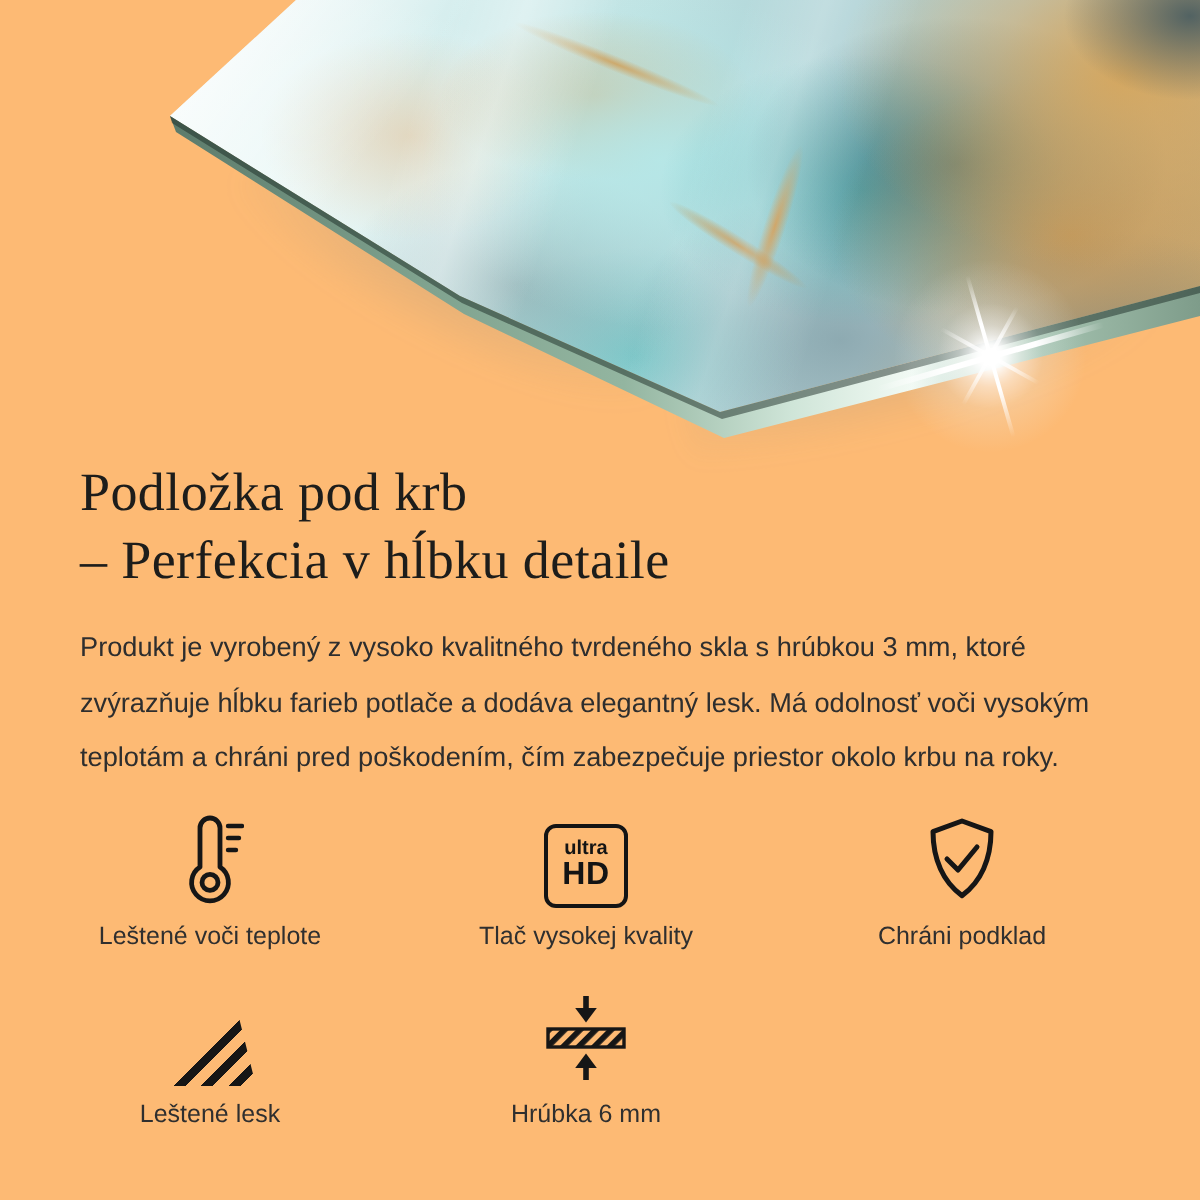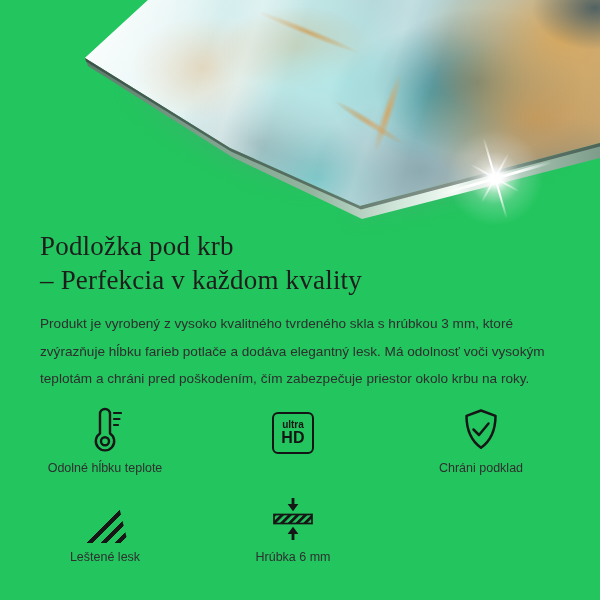--- a/index.html
+++ b/index.html
@@ -1,16 +1,16 @@
 <!DOCTYPE html>
 <html><head>
 <meta charset="utf-8">
 <style>
   html,body{margin:0;padding:0;background:#fff;}
-  .page{position:relative;width:600px;height:600px;overflow:hidden;background:#22c55e;
+  .page{position:relative;width:600px;height:600px;overflow:hidden;background:#fdba74;
         font-family:"Liberation Sans",sans-serif;}
 
   
   .hero{position:absolute;left:0;top:0;width:600px;height:240px;}
   .shadow{position:absolute;filter:blur(5px);}
   .s1{left:105px;top:120px;width:250px;height:60px;transform:rotate(28deg);
       background:radial-gradient(ellipse at 45% 35%,rgba(118,132,138,.22),rgba(118,132,138,0) 65%);}
   .s2{left:340px;top:168px;width:260px;height:45px;transform:rotate(-14deg);
       background:radial-gradient(ellipse at 40% 30%,rgba(124,138,142,.18),rgba(124,138,142,0) 65%);}
 
@@ -103,46 +103,47 @@
     <div class="sparkle">
       <i class="glow"></i>
       <i class="ray r1"></i>
       <i class="ray r2"></i>
       <i class="ray r3"></i>
       <i class="ray r4"></i>
       <i class="core"></i>
     </div>
   </section>
 
-  <h1 class="title"><span>Podložka pod krb</span><br><span>– Perfekcia v každom kvality</span></h1>
+  <h1 class="title"><span>Podložka pod krb</span><br><span>– Perfekcia v hĺbku detaile</span></h1>
 
   <p class="desc">Produkt je vyrobený z vysoko kvalitného tvrdeného skla s hrúbkou 3 mm, ktoré zvýrazňuje hĺbku farieb potlače a dodáva elegantný lesk. Má odolnosť voči vysokým teplotám a chráni pred poškodením, čím zabezpečuje priestor okolo krbu na roky.</p>
 
   <div class="features">
 
     <div class="feature">
       <div class="icon-box">
         <svg width="34" height="48" viewBox="0 0 34 48" fill="none">
           <path d="M12 8 a5 5 0 0 1 10 0 V27.5 a9.2 9.2 0 1 1 -10 0 Z" stroke="#161616" stroke-width="2.4" stroke-linejoin="round"></path>
           <circle cx="17" cy="35.2" r="4" stroke="#161616" stroke-width="2.4"></circle>
           <line x1="26" y1="7" x2="33" y2="7" stroke="#161616" stroke-width="2.2" stroke-linecap="round"></line>
           <line x1="26" y1="13" x2="31.5" y2="13" stroke="#161616" stroke-width="2.2" stroke-linecap="round"></line>
           <line x1="26" y1="19" x2="30" y2="19" stroke="#161616" stroke-width="2.2" stroke-linecap="round"></line>
         </svg>
       </div>
-      <div class="flabel">Odolné hĺbku teplote</div>
+      <div class="flabel">Leštené voči teplote</div>
     </div>
 
     <div class="feature">
       <div class="icon-box">
         <div class="uhd">
           <span class="t">ultra</span>
           <span class="b">HD</span>
         </div>
       </div>
+      <div class="flabel">Tlač vysokej kvality</div>
     </div>
 
     <div class="feature">
       <div class="icon-box">
         <svg width="46" height="48" viewBox="0 0 46 48" fill="none">
           <path d="M23 4.5 L37.5 9.8 C37.5 23.5 32.5 35 23 41.8 C13.5 35 8.5 23.5 8.5 9.8 Z" stroke="#161616" stroke-width="2.5" stroke-linejoin="round"></path>
           <path d="M15.5 23.5 L21 29 L30.5 17.5" stroke="#161616" stroke-width="2.5" stroke-linecap="round" stroke-linejoin="round"></path>
         </svg>
       </div>
       <div class="flabel">Chráni podklad</div>

